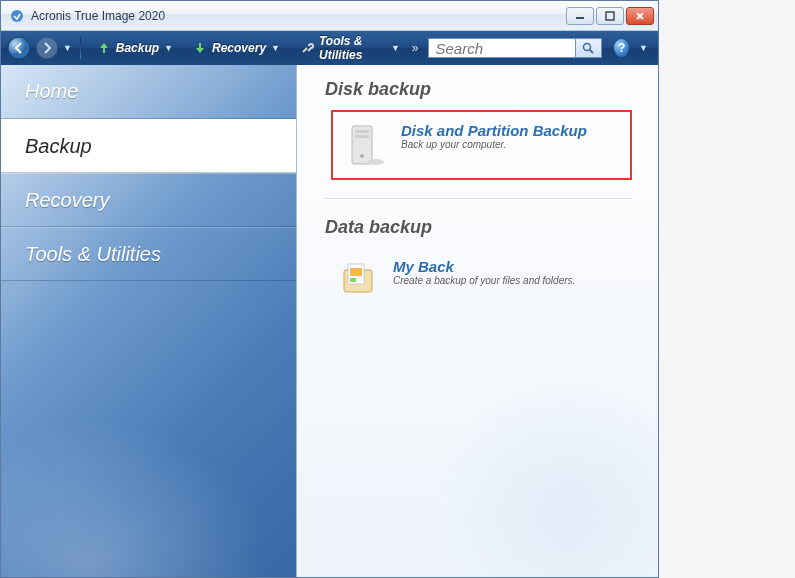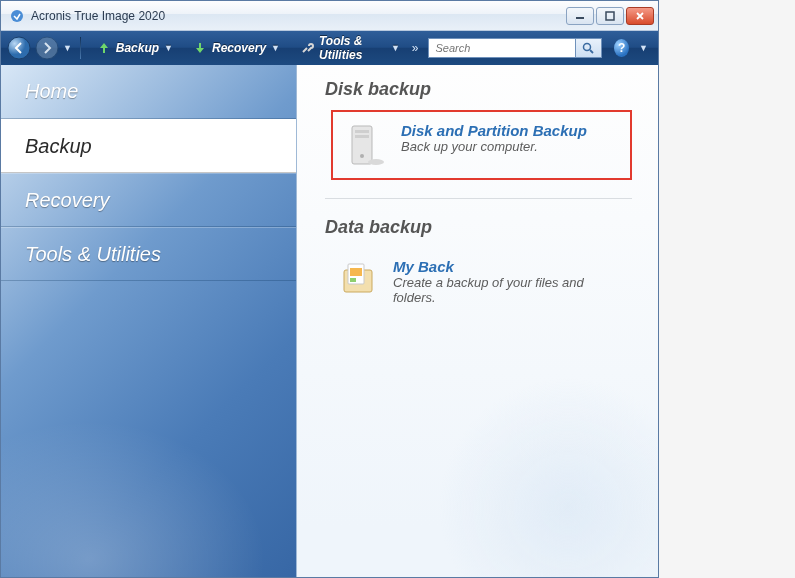--- a/index.html
+++ b/index.html
@@ -79,21 +79,21 @@
 .tbtn .ic { width:14px; height:14px; display:flex; align-items:center; }
 .chev { font-size: 9px; color:#d2e2f5; font-style: normal;}
 .tb-spacer { flex: 1; display:flex; align-items:center; justify-content:flex-end; color:#d2e2f5; padding-right:6px; font-size:12px;}
 .searchbox {
   display: flex; align-items: center;
 }
 .searchbox input {
   width: 148px; height: 20px;
   border: 1px solid #6f91bb;
   background: #fff;
-  font-size: 11px; font-style: italic;
+  font-size: 15px; font-style: italic;
   color: #7a7a7a;
   padding: 0 6px;
   outline:none;
 }
 .searchbox .sbtn {
   width: 26px; height: 20px;
   border: 1px solid #6f91bb;
   border-left: none;
   background: linear-gradient(to bottom, #e9f1fb, #cddff3);
   display:flex; align-items:center; justify-content:center;
@@ -172,21 +172,21 @@
 .card .thumb {
   width: 42px; height: 46px; flex-shrink: 0;
   display:flex; align-items:center; justify-content:center;
 }
 .card .ct {
   font-style: italic; font-weight: 600; color: #2c6fb4;
   font-size: 15px;
 }
 .card .cd {
   font-style: italic; color: #5c5c5c;
-  font-size: 13px;
+  font-size: 10px;
 }
 .hr {
   border: none; border-top: 1px solid #d9dde1;
   margin: 18px 0 18px 0;
 }
 </style>
 </head>
 <body>
 
 <div class="window">

